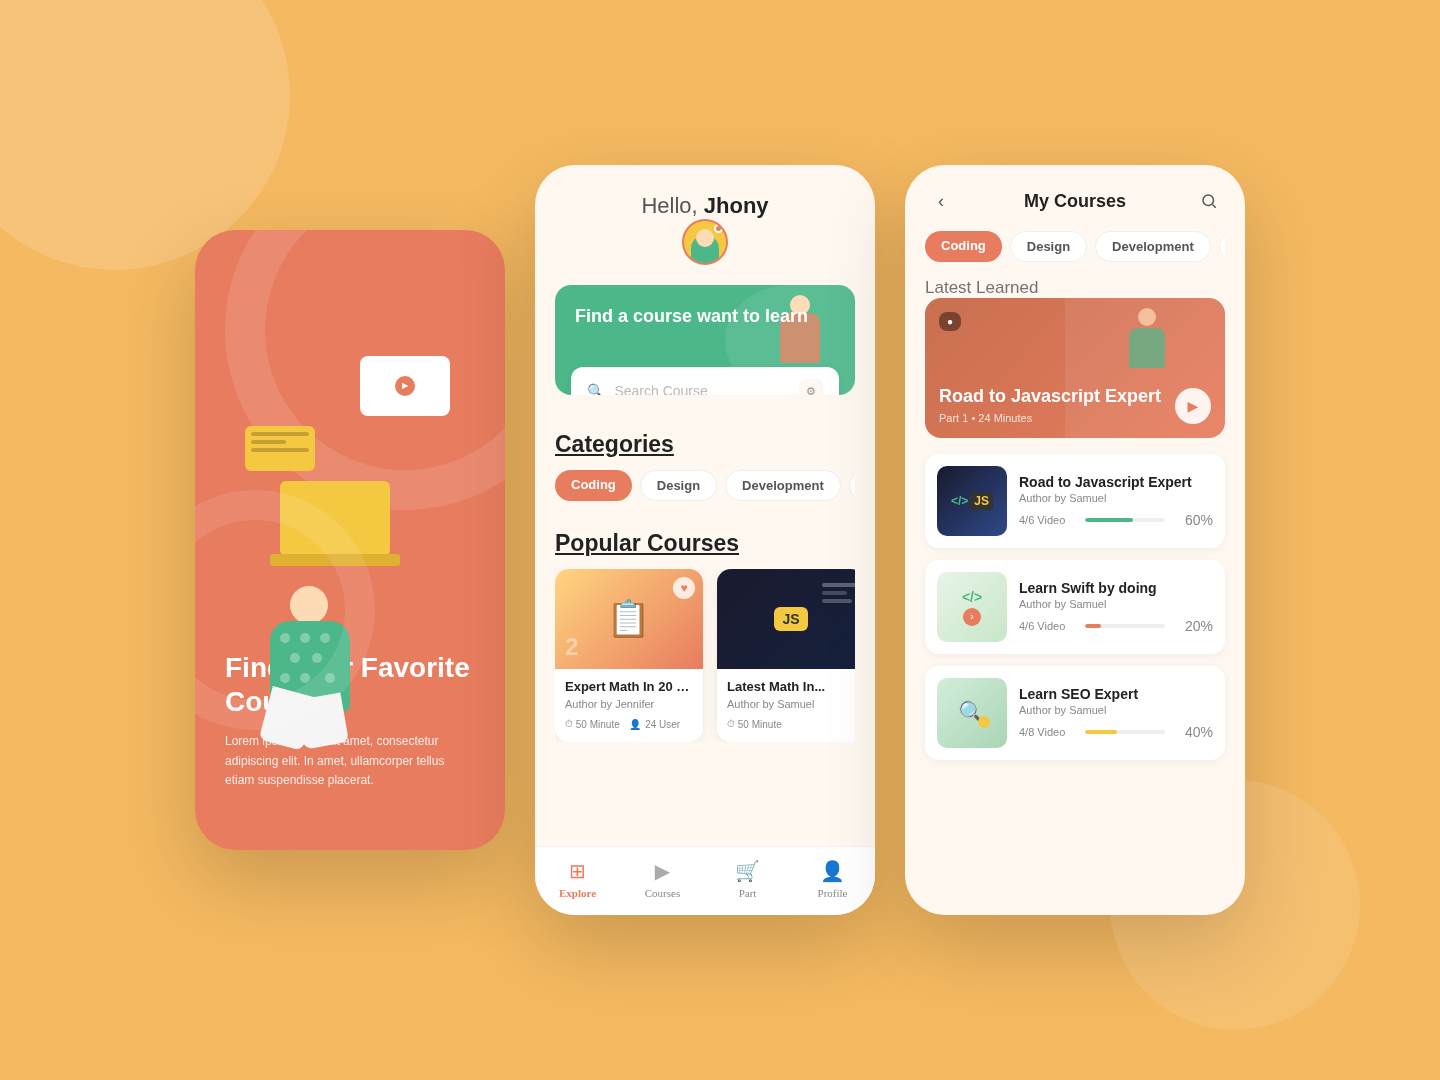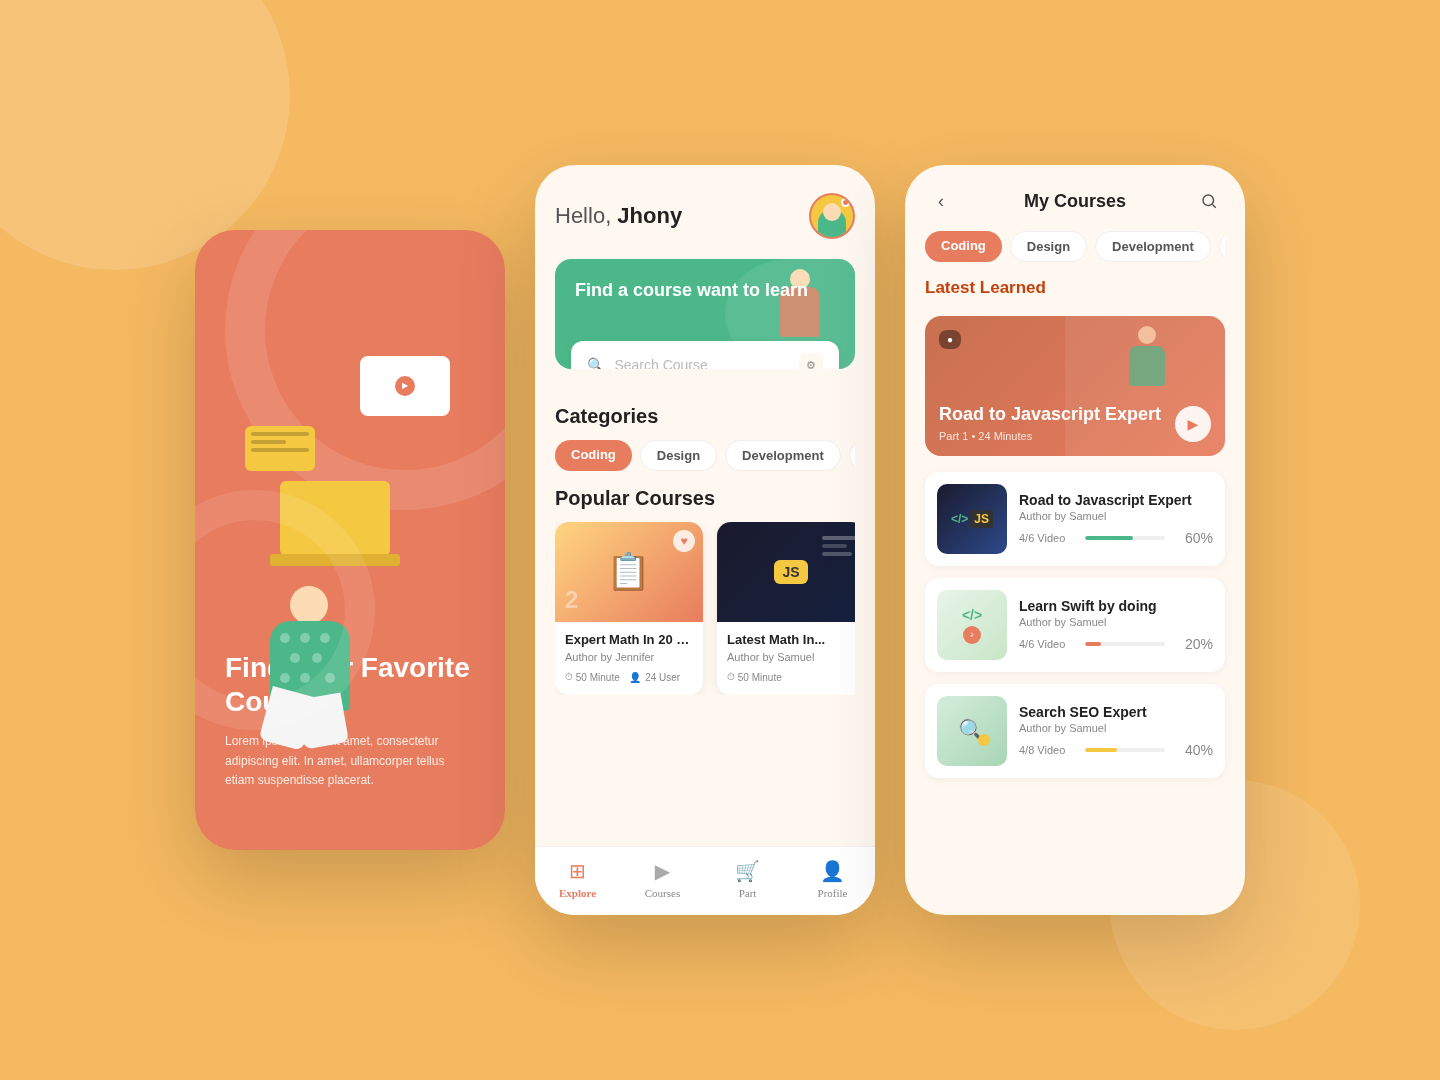--- a/index.html
+++ b/index.html
@@ -244,22 +244,22 @@
       flex-direction: column;
     }
     .home-scroll {
       flex: 1;
       overflow: hidden;
       padding: 28px 20px 0;
     }
     .home-header {
       display: flex;
       align-items: center;
-      justify-content: space-between;
       margin-bottom: 20px;
+      flex-direction: column;
     }
     .hello-text {
       font-size: 22px;
       color: #555;
       font-weight: 400;
     }
     .hello-text strong {
       color: #222;
       font-weight: 700;
     }
@@ -333,24 +333,25 @@
       background: #FFF8F0;
       border-radius: 6px;
       display: flex;
       align-items: center;
       justify-content: center;
       font-size: 11px;
       color: #888;
     }
     
     .section-title {
-      font-size: 20px;
+      font-size: 23px;
       font-weight: 700;
       color: #222;
-      margin: 16px 0 12px;
+      margin: 29px 0 12px;
+      text-decoration: underline;
     }
     
     .category-pills {
       display: flex;
       gap: 8px;
       flex-wrap: nowrap;
       overflow: hidden;
     }
     .pill {
       padding: 7px 16px;
@@ -515,23 +516,23 @@
     }
     .tab-pills {
       display: flex;
       gap: 8px;
       margin-bottom: 16px;
       flex-wrap: nowrap;
       overflow: hidden;
     }
     .latest-learned-title {
       font-size: 17px;
-      font-weight: 700;
-      color: #c2410c;
-      margin-bottom: 18px;
+      font-weight: 400;
+      color: #737373;
+      margin-bottom: 0;
     }
     
     .hero-course {
       width: 100%;
       height: 140px;
       border-radius: 16px;
       background: linear-gradient(135deg, #C87050, #E87C5E);
       position: relative;
       overflow: hidden;
       margin-bottom: 16px;
@@ -929,21 +930,21 @@
       <div class="course-list-item">
         <div class="course-thumb-sm">
           <div class="thumb-seo-sm">
             <div style="position:relative;">
               <span style="font-size:22px;">🔍</span>
               <div style="position:absolute;bottom:-2px;right:-4px;width:12px;height:12px;background:#F5C842;border-radius:50%;"></div>
             </div>
           </div>
         </div>
         <div class="course-item-info">
-          <div class="course-item-title">Search SEO Expert</div>
+          <div class="course-item-title">Learn SEO Expert</div>
           <div class="course-item-author">Author by Samuel</div>
           <div class="progress-row">
             <span class="progress-label">4/8 Video</span>
             <div class="progress-track">
               <div class="progress-fill" style="width:40%;background:#F5C842;"></div>
             </div>
             <span class="progress-pct">40%</span>
           </div>
         </div>
       </div>

